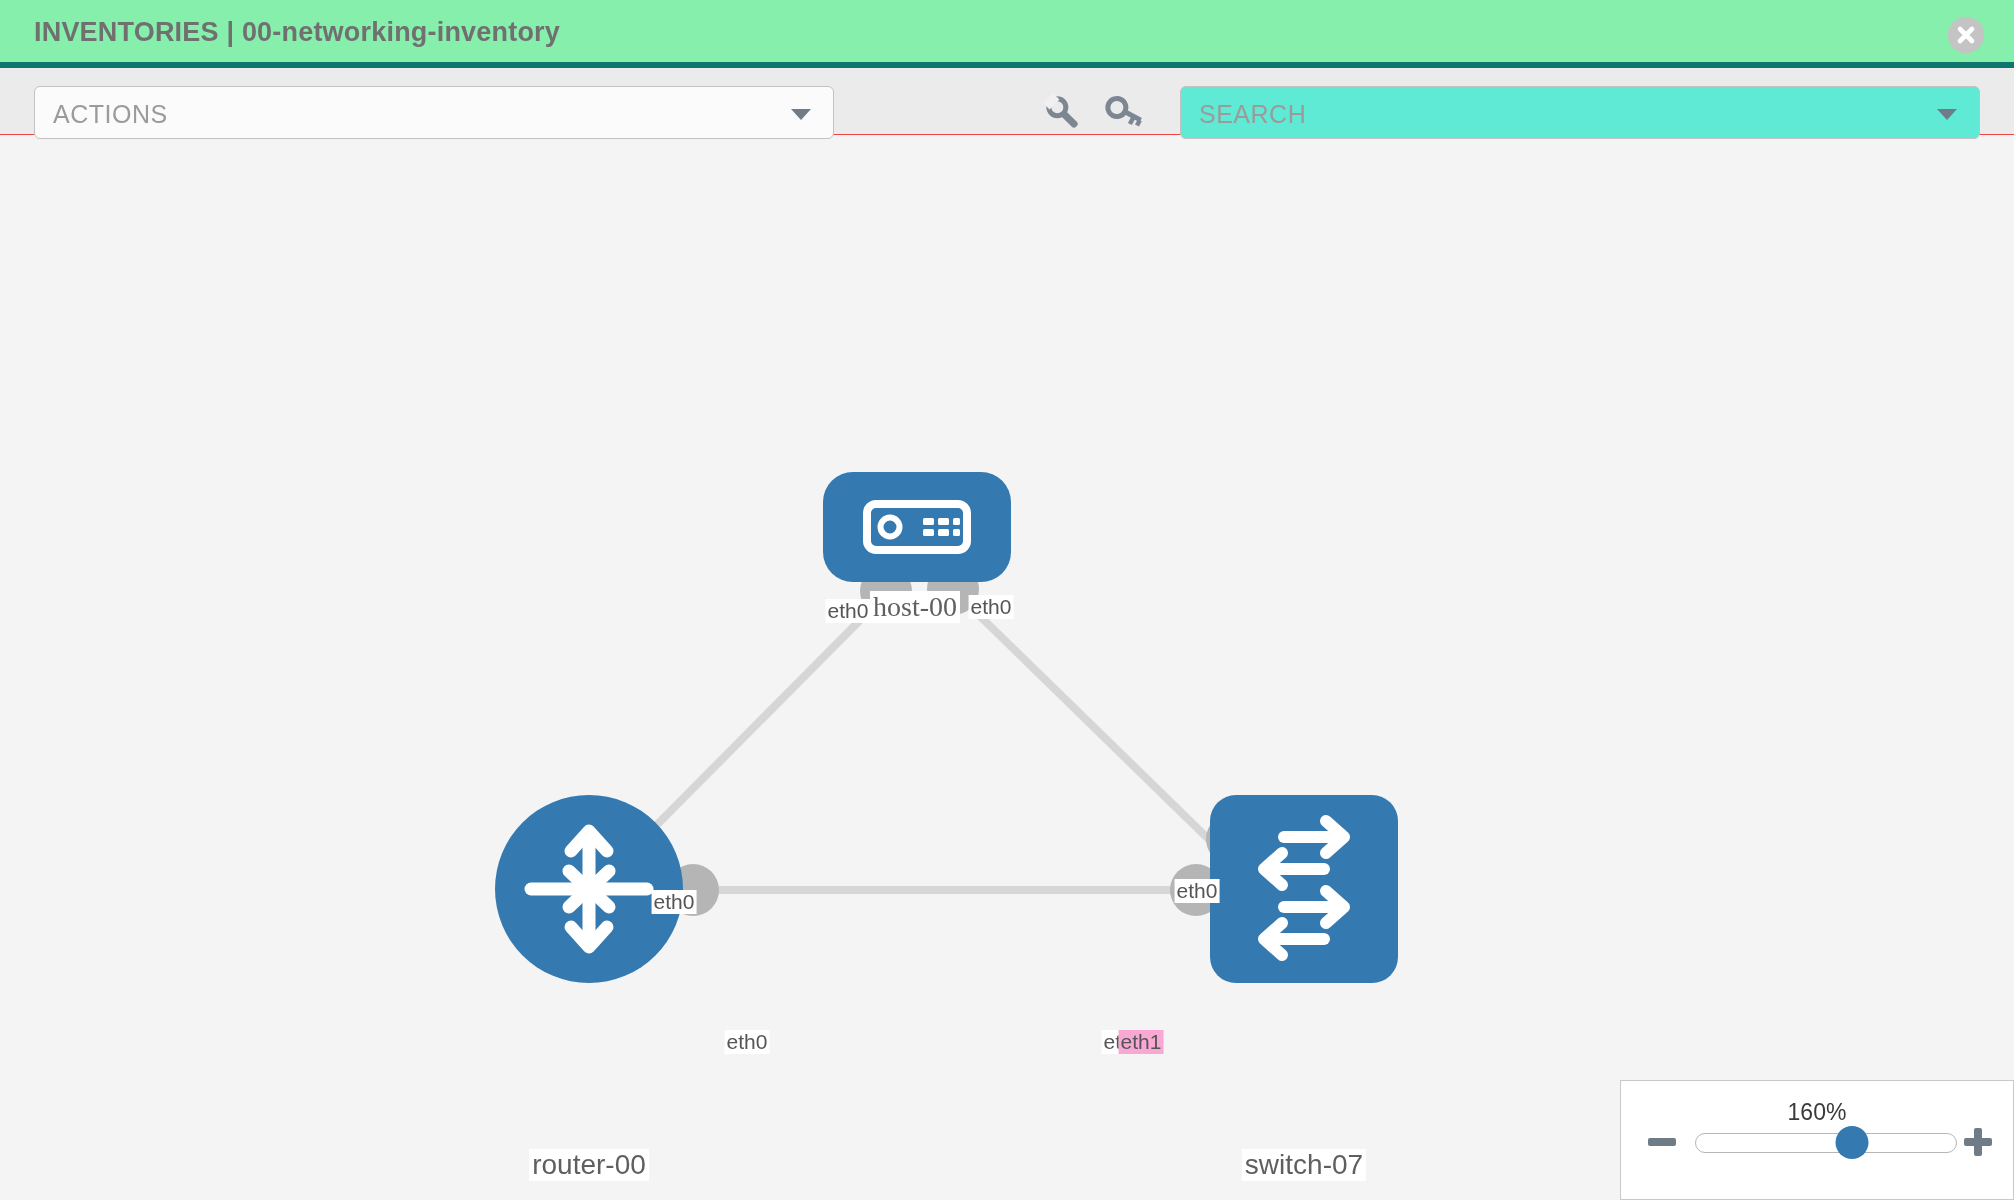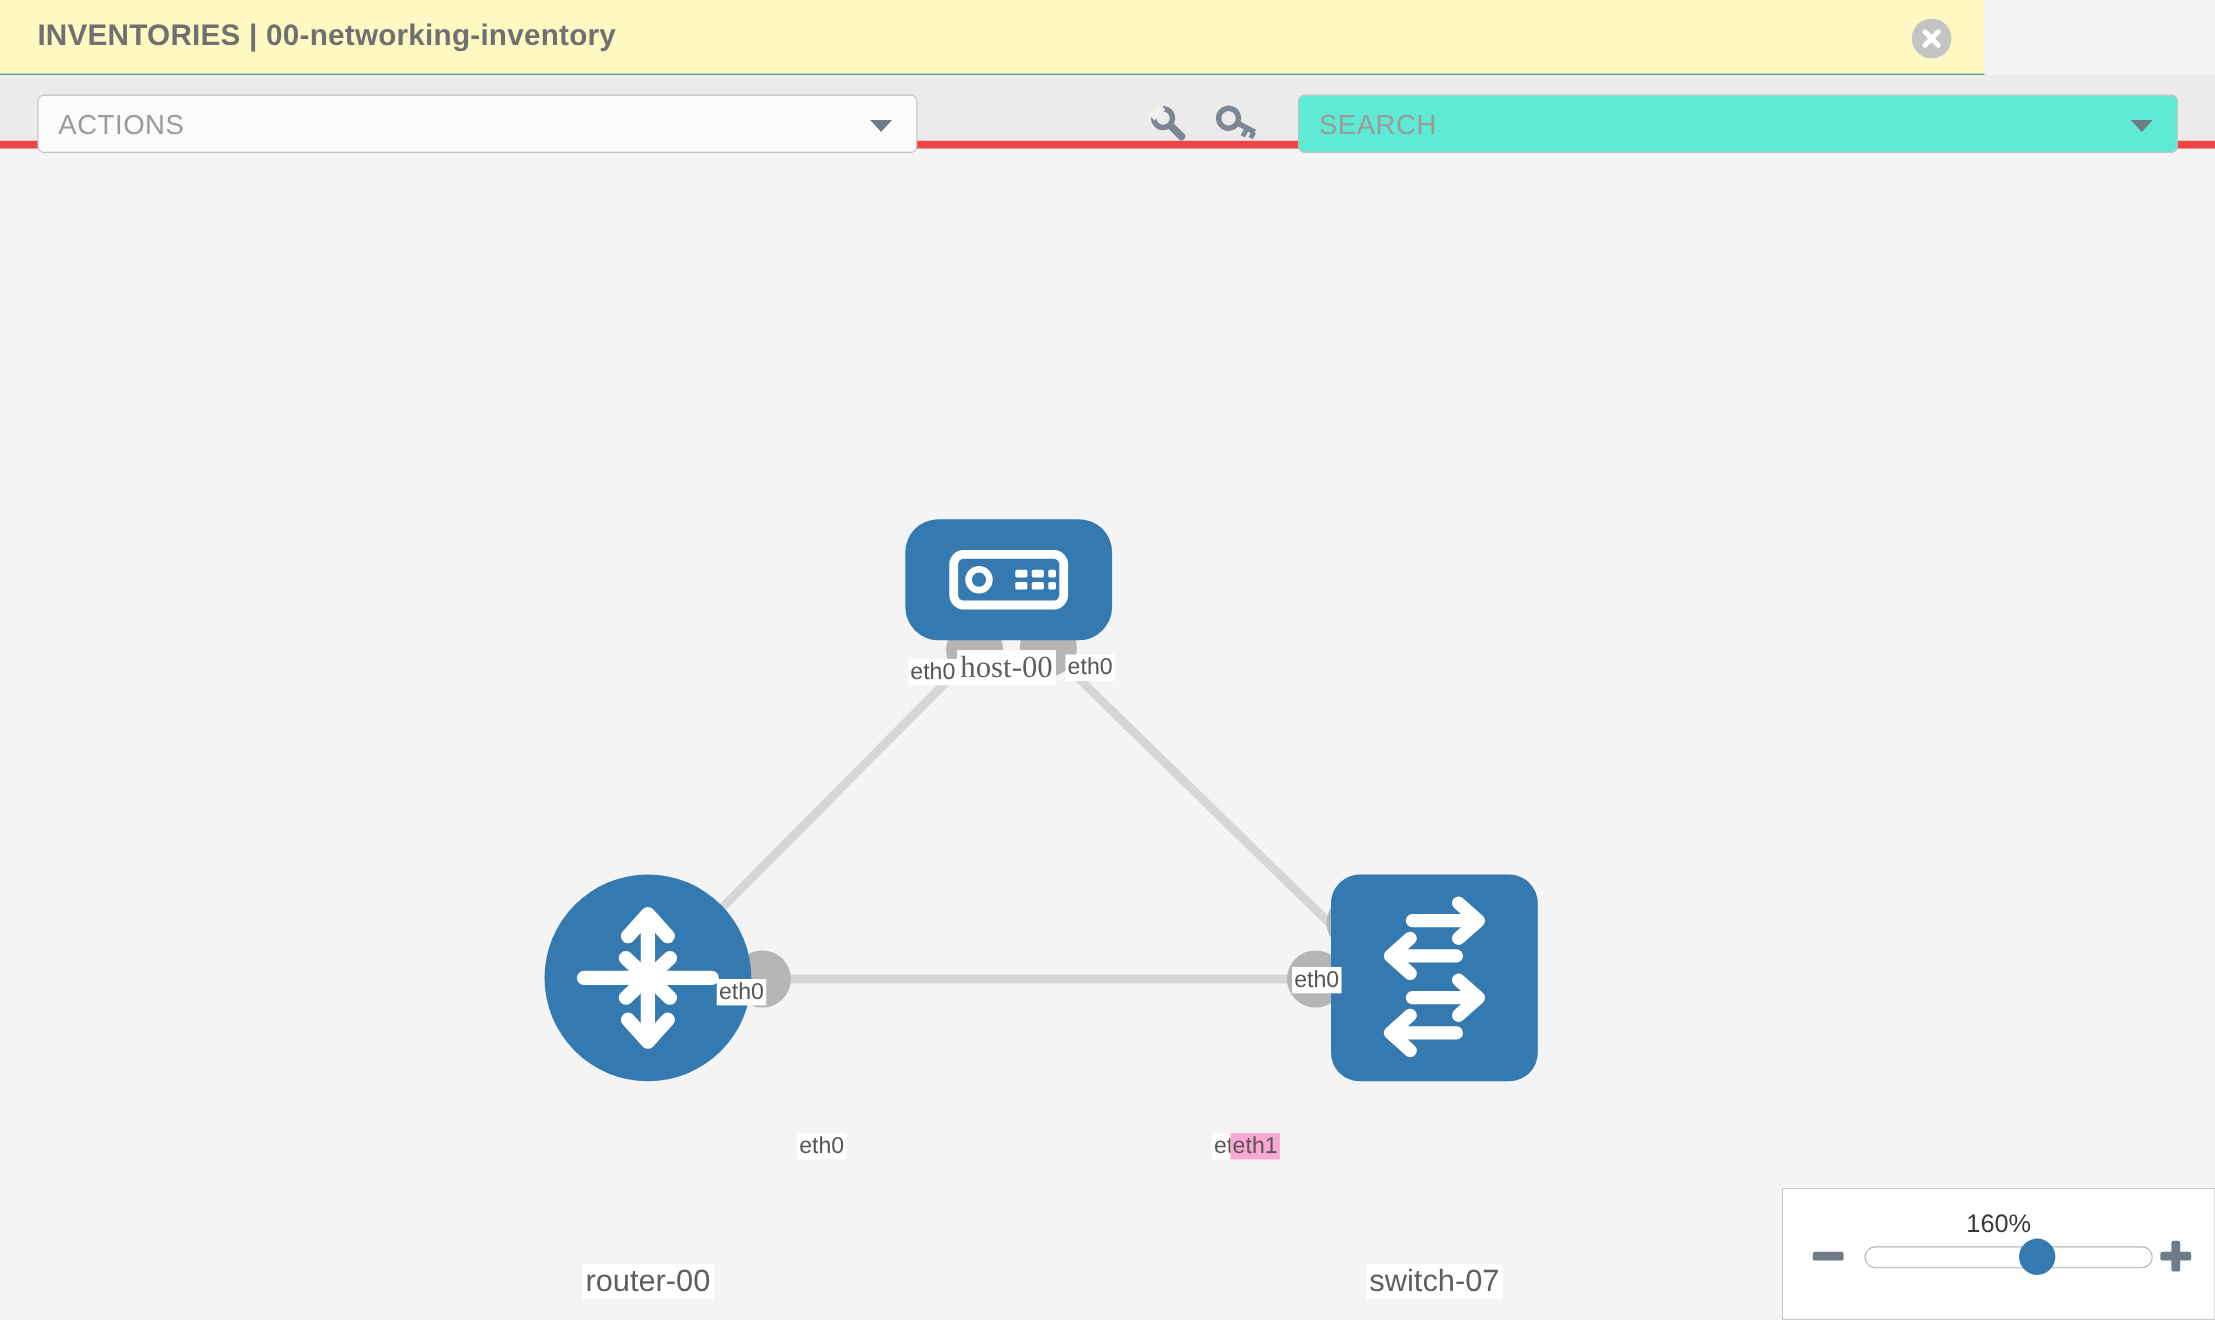--- a/index.html
+++ b/index.html
@@ -17,24 +17,24 @@
     position: relative;
     width: 2014px;
     height: 1200px;
     background: #f4f4f4;
   }
 
   
   .header {
     position: absolute;
     top: 0; left: 0;
-    width: 1804px;
+    width: 2014px;
     height: 68px;
-    background: #fef9c3;
-    border-bottom: 1px solid #0f766e;
+    background: #86efac;
+    border-bottom: 6px solid #0f766e;
     box-sizing: border-box;
   }
   .header-title {
     position: absolute;
     left: 34px;
     top: 17px;
     font-size: 27px;
     font-weight: bold;
     color: #707070;
     letter-spacing: 0.2px;
@@ -52,21 +52,21 @@
   }
   .close-btn svg { display: block; }
 
   
   .toolbar {
     position: absolute;
     top: 68px; left: 0;
     width: 2014px;
     height: 67px;
     background: #ebebeb;
-    border-bottom: 7px solid #ef4444;
+    border-bottom: 1px solid #ef4444;
     box-sizing: border-box;
   }
   .actions-select {
     position: absolute;
     left: 34px;
     top: 18px;
     width: 800px;
     height: 53px;
     background: #fbfbfb;
     border: 1px solid #c2c2c2;

